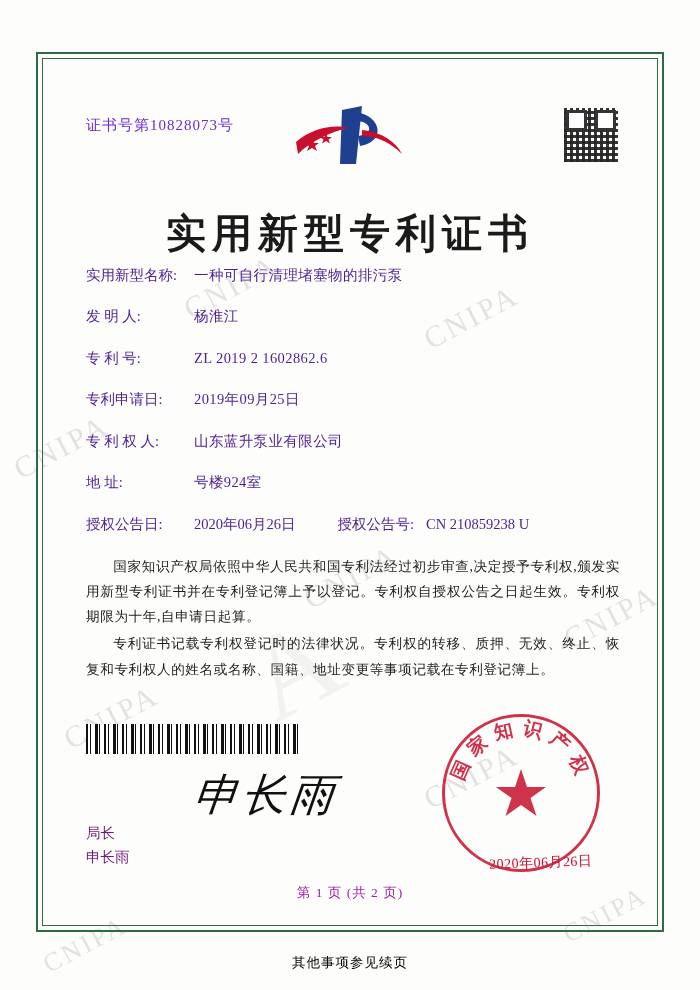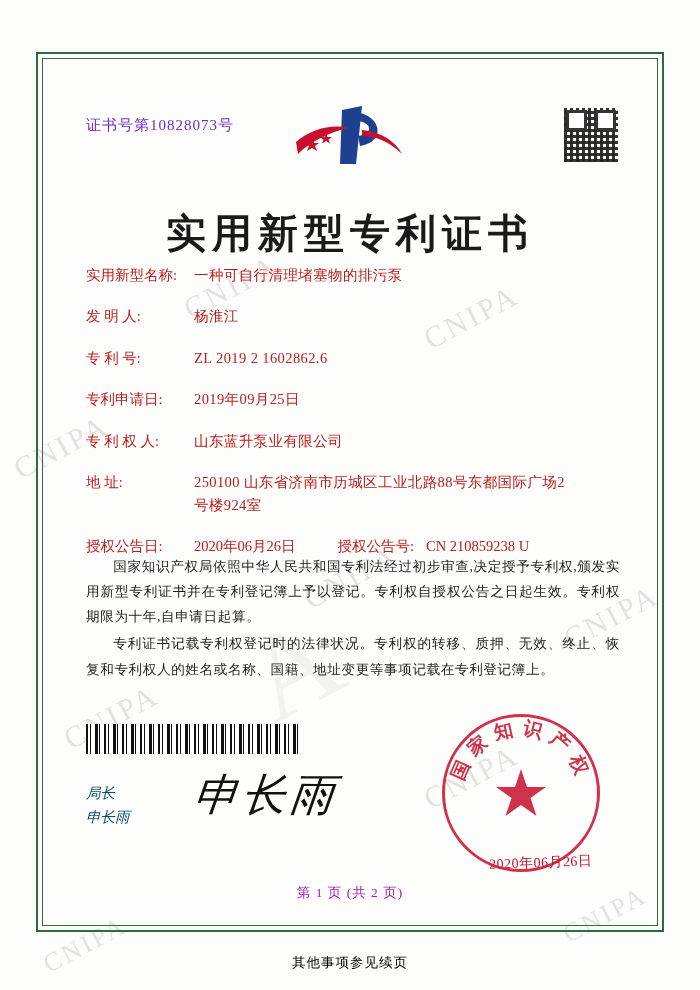--- a/index.html
+++ b/index.html
@@ -148,21 +148,21 @@
   }
 
   
   .fields {
     position: absolute;
     top: 190px;
     left: 14px;
     right: 6px;
     font-size: 14.5px;
     line-height: 1.55;
-    color: #b91c1c;
+    color: #4c1d95;
   }
   .row {
     display: flex;
     align-items: flex-start;
     margin-bottom: 19px;
   }
   .row .lbl {
     flex: 0 0 108px;
     letter-spacing: 0px;
     white-space: nowrap;
@@ -213,25 +213,24 @@
     background:
       repeating-linear-gradient(90deg,
         #111 0 2px, #fff 2px 4px, #111 4px 5px, #fff 5px 9px,
         #111 9px 12px, #fff 12px 13px, #111 13px 14px, #fff 14px 18px);
   }
 
   
   .sign {
     position: absolute;
     left: 14px;
-    top: 708px;
+    top: 748px;
     font-size: 14.5px;
     line-height: 1.65;
-    color: #0c4a6e;
-    font-style: italic;
+    color: #701a75;
   }
   .sign-script {
     position: absolute;
     left: 122px;
     top: 692px;
     font-size: 44px;
     font-family: "DejaVu Serif", serif;
     font-style: italic;
     color: #111;
     letter-spacing: 4px;
@@ -358,21 +357,20 @@
       </div>
 
       <div class="row">
         <div class="lbl">专 利 权 人:</div>
         <div class="val">山东蓝升泵业有限公司</div>
       </div>
 
       <div class="row">
         <div class="lbl">地       址:</div>
         <div class="val">
-          <span>250100  山东省济南市历城区工业北路88号东都国际广场2</span>
           <span class="line2">号楼924室</span>
         </div>
       </div>
 
       <div class="row inline2">
         <div class="lbl">授权公告日:</div>
         <div>2020年06月26日</div>
         <div class="sub-lbl">授权公告号:</div>
         <div class="sub-val">CN 210859238 U</div>
       </div>

